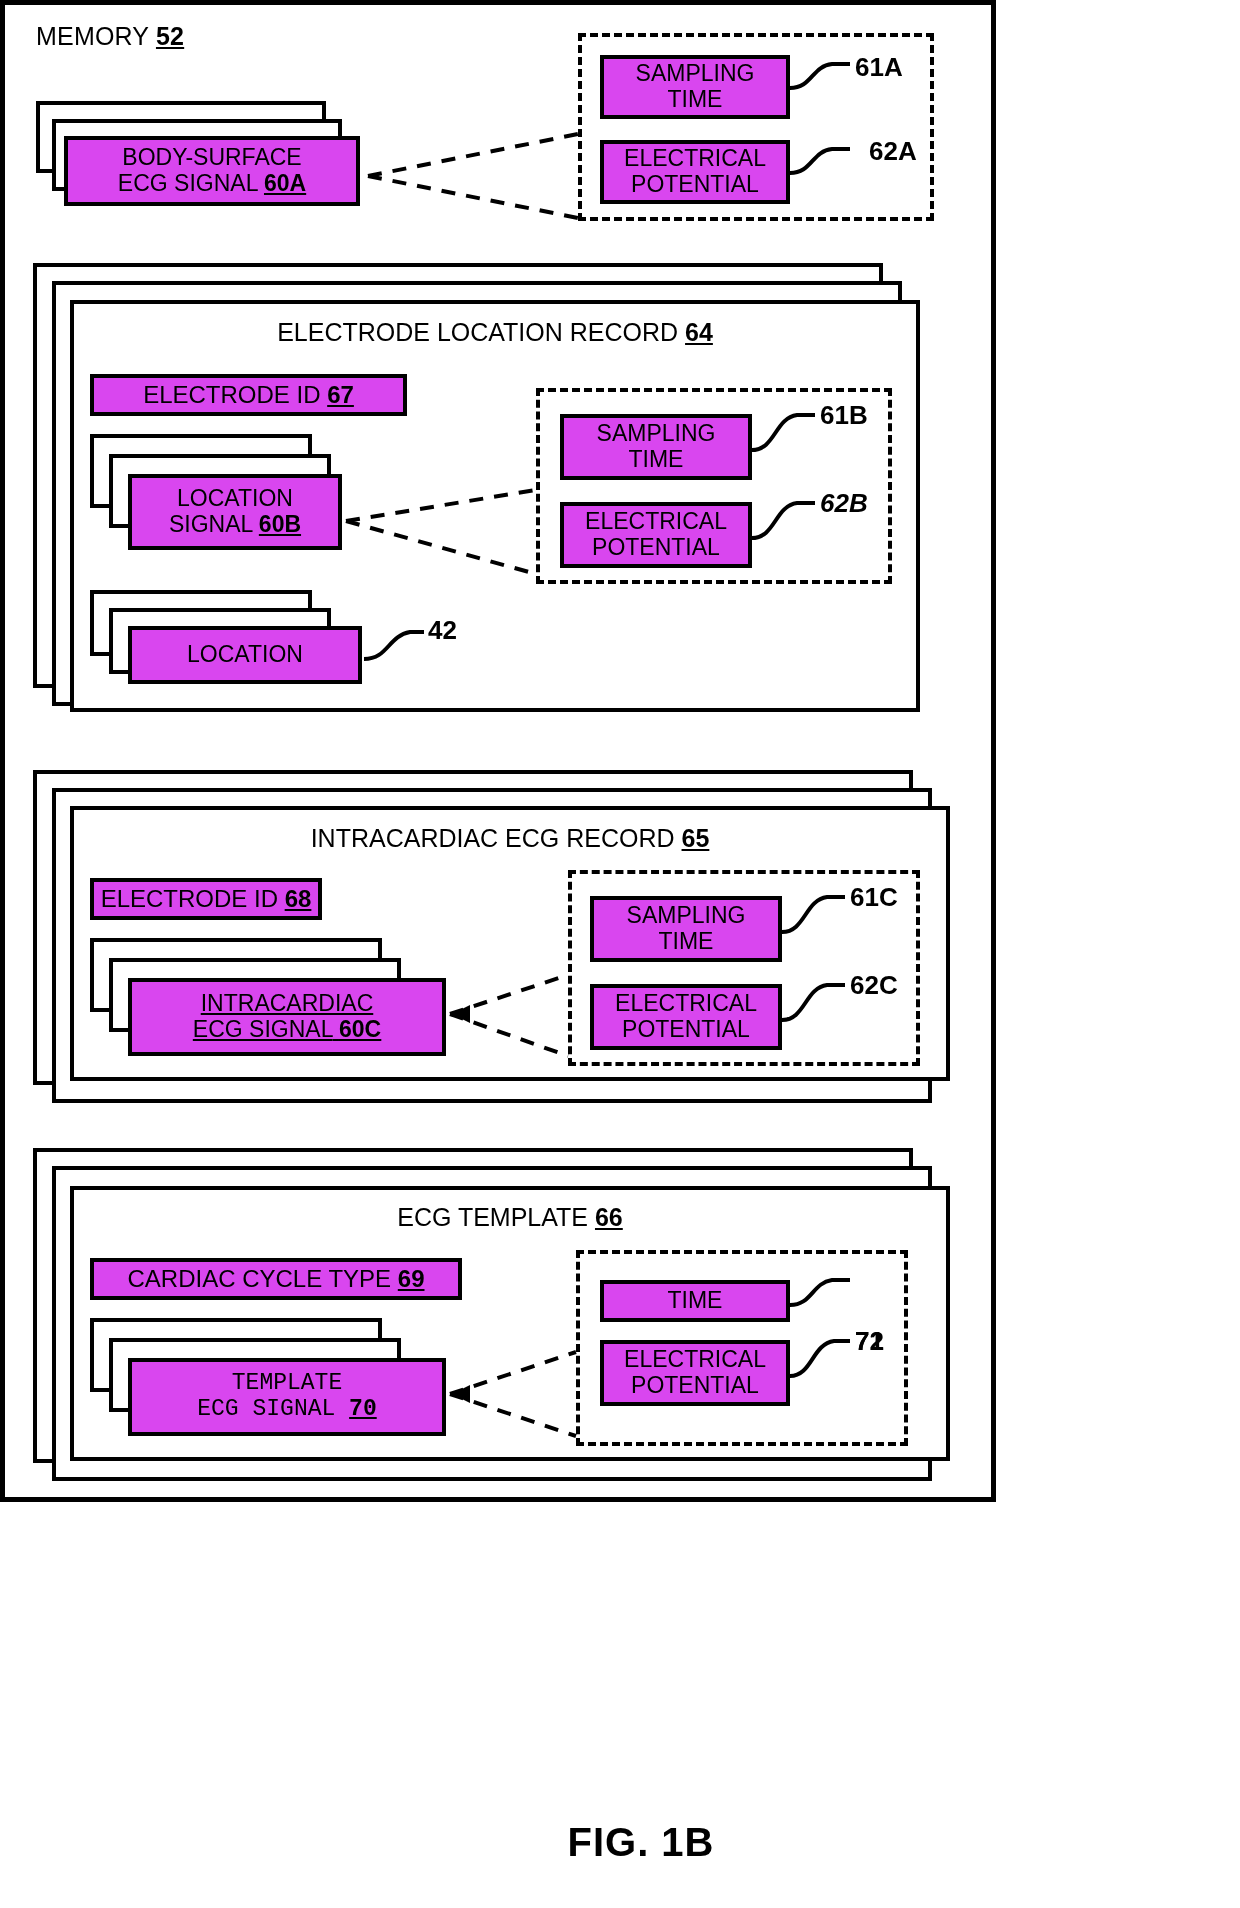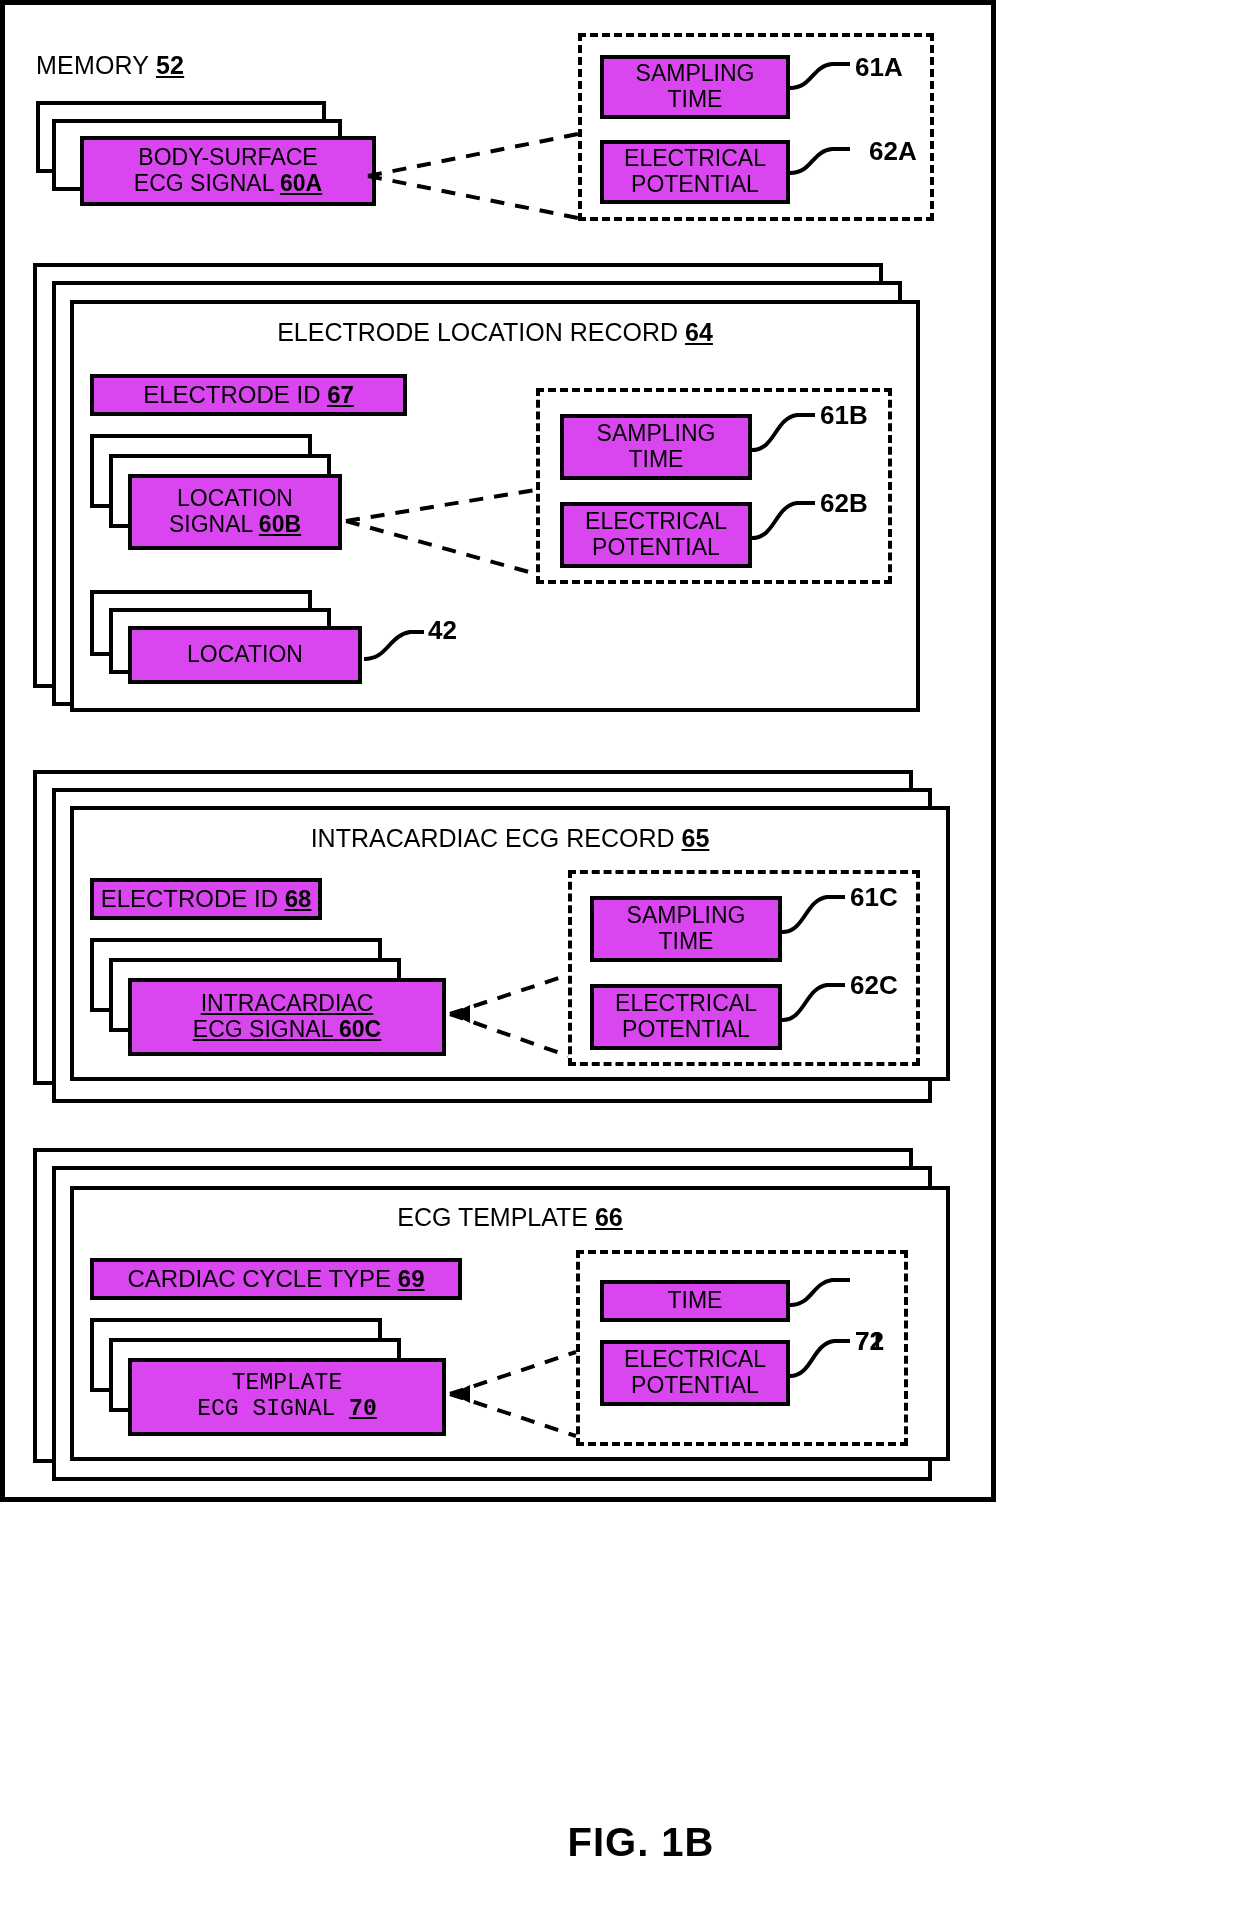--- a/index.html
+++ b/index.html
@@ -26,21 +26,20 @@
     background: #fff;
   }
 
   .memory-label {
     position: absolute;
     left: 36px;
     top: 22px;
     font-size: 25px;
     letter-spacing: .2px;
     white-space: nowrap;
-    margin-top: 29px;
   }
   .memory-label b { font-weight: bold; text-decoration: underline; }
 
   
   .box {
     position: absolute;
     border: 4px solid #000;
     background: #d946ef;
     display: flex;
     align-items: center;
@@ -117,21 +116,21 @@
 
 <div class="memory-frame"></div>
 
 <div class="memory-label">
   <span>MEMORY</span>
   <b>52</b>
 </div>
 
 <div class="stack-card" style="left:36px; top:101px; width:290px; height:72px;"></div>
 <div class="stack-card" style="left:52px; top:119px; width:290px; height:72px;"></div>
-<div class="box" style="left:80px; top:136px; width:296px; height:70px;">
+<div class="box" style="left:64px; top:136px; width:296px; height:70px;">
   <span>
     <span>BODY-SURFACE</span><br>
     <span>ECG SIGNAL</span>
     <span class="u">60A</span>
   </span>
 </div>
 
 <div class="dashed" style="left:578px; top:33px; width:356px; height:188px;"></div>
 
 <div class="box" style="left:600px; top:55px; width:190px; height:64px;">
@@ -192,21 +191,21 @@
   </span>
 </div>
 <div class="refnum" style="left:820px; top:400px;">61B</div>
 
 <div class="box" style="left:560px; top:502px; width:192px; height:66px;">
   <span>
     <span>ELECTRICAL</span><br>
     <span>POTENTIAL</span>
   </span>
 </div>
-<div class="refnum" style="left:820px; top:488px;">62B</div>
+<div class="refnum" style="left:820px; top:488px;font-style:italic;">62B</div>
 
 <div class="record-outer" style="left:33px; top:770px; width:880px; height:315px;"></div>
 <div class="record-outer" style="left:52px; top:788px; width:880px; height:315px;"></div>
 <div class="record-outer" style="left:70px; top:806px; width:880px; height:275px;"></div>
 
 <div class="record-title" style="left:70px; top:824px; width:880px;">
   <span>INTRACARDIAC ECG RECORD</span>
   <b>65</b>
 </div>
 

